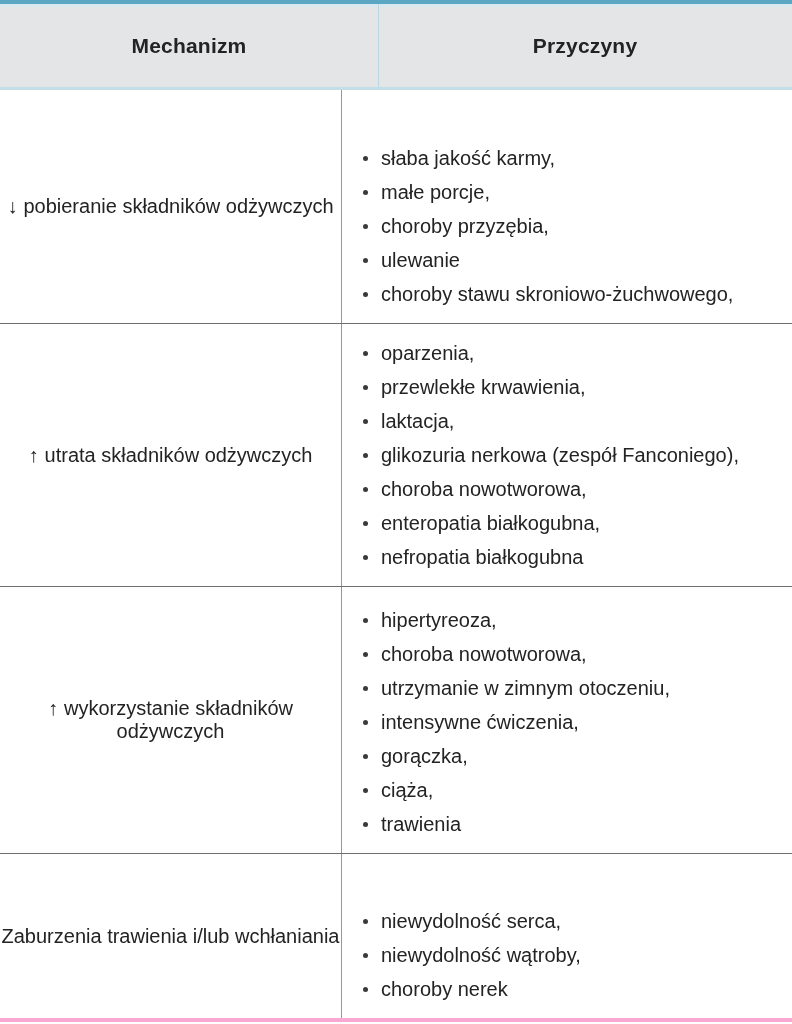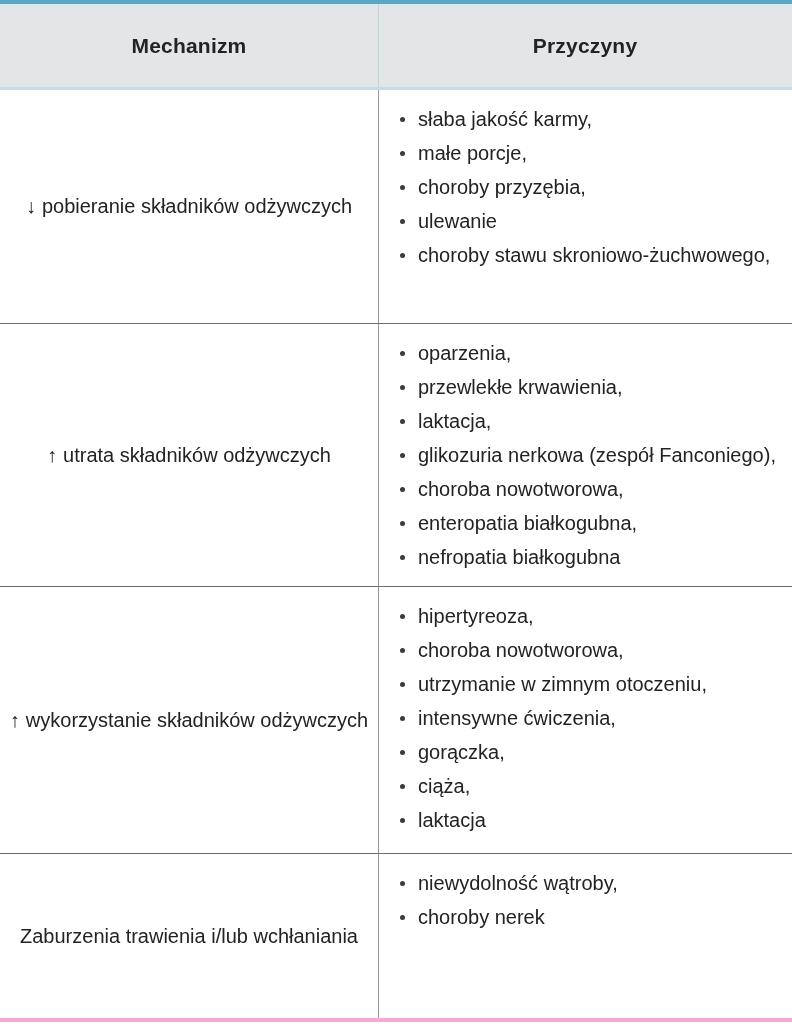--- a/index.html
+++ b/index.html
@@ -35,32 +35,32 @@
   .th.col-causes { width: 412px; }
   
   .trow { display: flex; background: #ffffff; }
   .trow + .trow { border-top: 1px solid #6e6f71; }
   .r1 { min-height: 233px; }
   .r2 { min-height: 262px; }
   .r3 { min-height: 267px; }
   .r4 { min-height: 165px; }
   .td { font-size: 20px; }
   .td.mech {
-    width: 379px;
+    width: 342px;
     border-right: 1px solid #97989b;
     display: flex;
     align-items: center;
     justify-content: center;
     text-align: center;
     padding: 0 0;
   }
   .td.causes {
     width: 412px;
     display: flex;
-    align-items: flex-start;
+    align-items: flex-end;
     padding: 12px 8px 12px 21px;
   }
   .arrow { margin-right: 6px; }
   ul.causes-list { list-style: none; }
   ul.causes-list li {
     display: flex;
     align-items: center;
     line-height: 24px;
     padding: 5px 0;
   }
@@ -127,30 +127,31 @@
       </span>
     </div>
     <div class="td causes">
       <ul class="causes-list">
         <li>hipertyreoza,</li>
         <li>choroba nowotworowa,</li>
         <li>utrzymanie w zimnym otoczeniu,</li>
         <li>intensywne ćwiczenia,</li>
         <li>gorączka,</li>
         <li>ciąża,</li>
-        <li>laktacja</li>
+        <li>trawienia</li>
       </ul>
     </div>
   </div>
 
   <div class="trow r4">
     <div class="td mech">
       <span>Zaburzenia trawienia i/lub wchłaniania</span>
     </div>
     <div class="td causes">
       <ul class="causes-list">
+        <li>niewydolność serca,</li>
         <li>niewydolność wątroby,</li>
         <li>choroby nerek</li>
       </ul>
     </div>
   </div>
 
 </div>
 
 </body></html>

